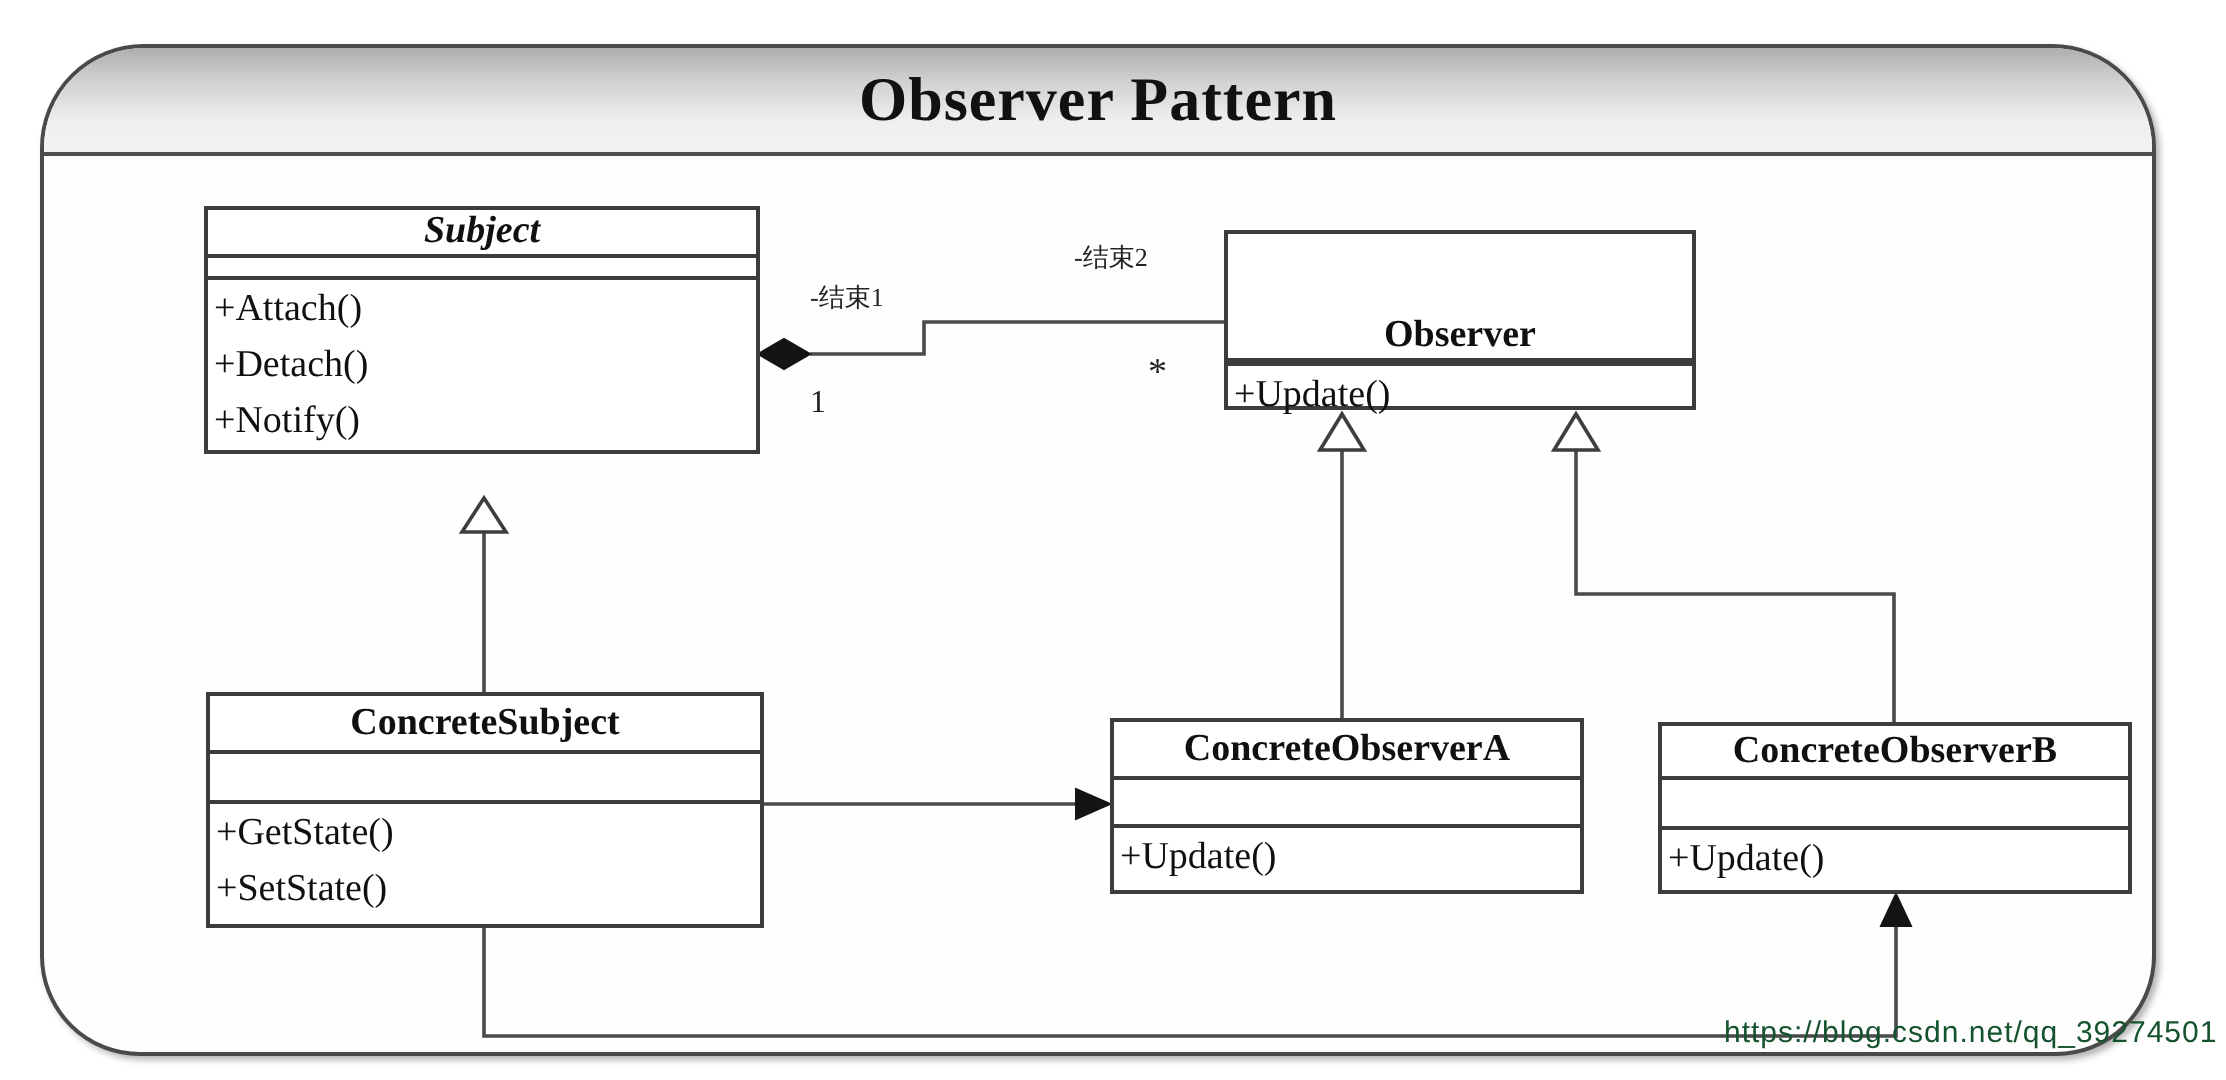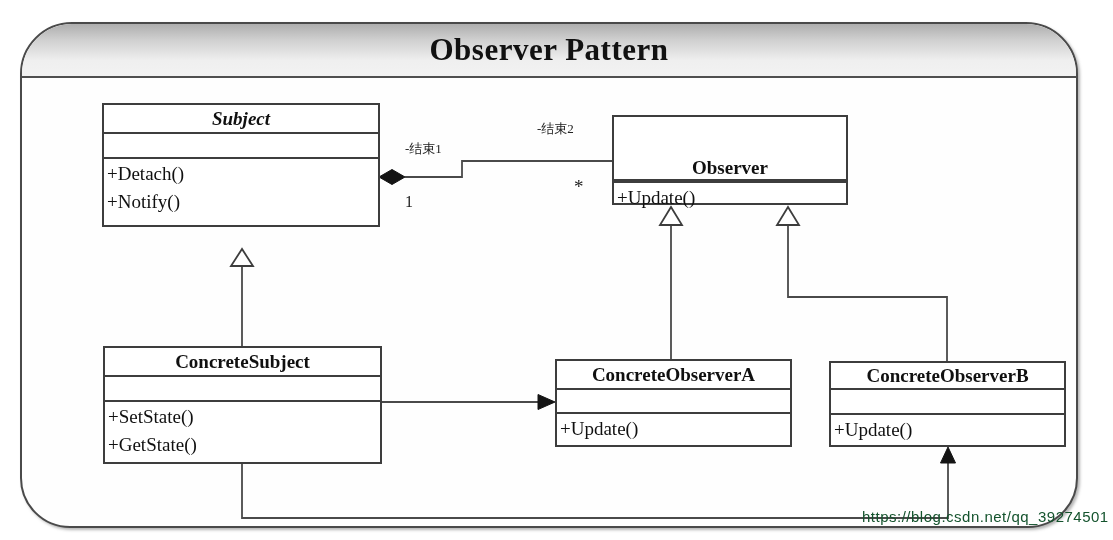--- a/index.html
+++ b/index.html
@@ -147,39 +147,40 @@
     <g>
       <path d="M 242 464 L 242 518 L 948 518 L 948 462" fill="none" stroke="#4a4a4a" stroke-width="1.8"></path>
       <polygon points="948,447 940.5,463 955.5,463" fill="#141414" stroke="#141414"></polygon>
     </g>
   </svg>
 
   <div class="uml-class" style="left:102px; top:103px; width:278px; height:124px;">
     <div class="uml-title abstract" style="height:29px;">Subject</div>
     <div class="uml-attrs" style="height:25px;"></div>
     <div class="uml-methods">
+      <div class="uml-method">+Attach()</div>
       <div class="uml-method">+Detach()</div>
       <div class="uml-method">+Notify()</div>
     </div>
   </div>
 
   <div class="uml-class" style="left:612px; top:115px; width:236px; height:90px;">
     <div class="uml-title" style="height:28px;margin-top:40px;">Observer</div>
     <div class="uml-attrs" style="height:25px;"></div>
     <div class="uml-methods">
       <div class="uml-method">+Update()</div>
     </div>
   </div>
 
   <div class="uml-class" style="left:103px; top:346px; width:279px; height:118px;">
     <div class="uml-title" style="height:29px;">ConcreteSubject</div>
     <div class="uml-attrs" style="height:25px;"></div>
     <div class="uml-methods">
+      <div class="uml-method">+GetState()</div>
       <div class="uml-method">+SetState()</div>
-      <div class="uml-method">+GetState()</div>
     </div>
   </div>
 
   <div class="uml-class" style="left:555px; top:359px; width:237px; height:88px;">
     <div class="uml-title" style="height:29px;">ConcreteObserverA</div>
     <div class="uml-attrs" style="height:24px;"></div>
     <div class="uml-methods">
       <div class="uml-method">+Update()</div>
     </div>
   </div>

